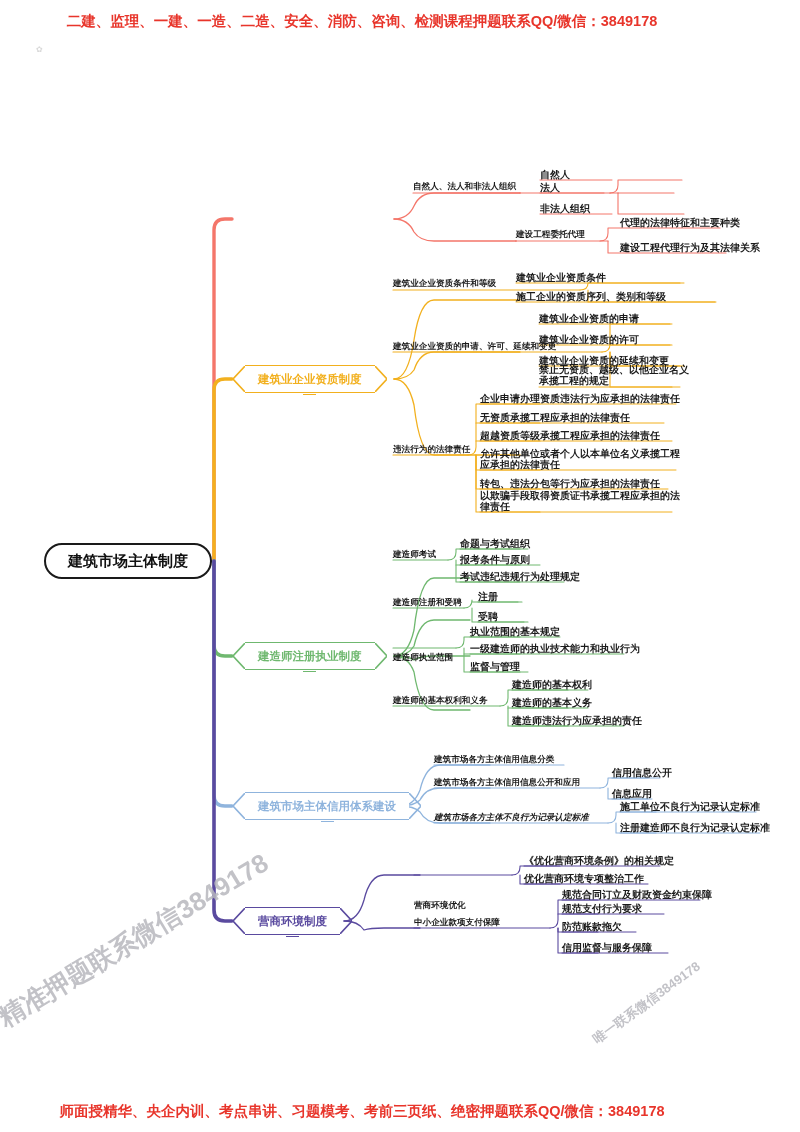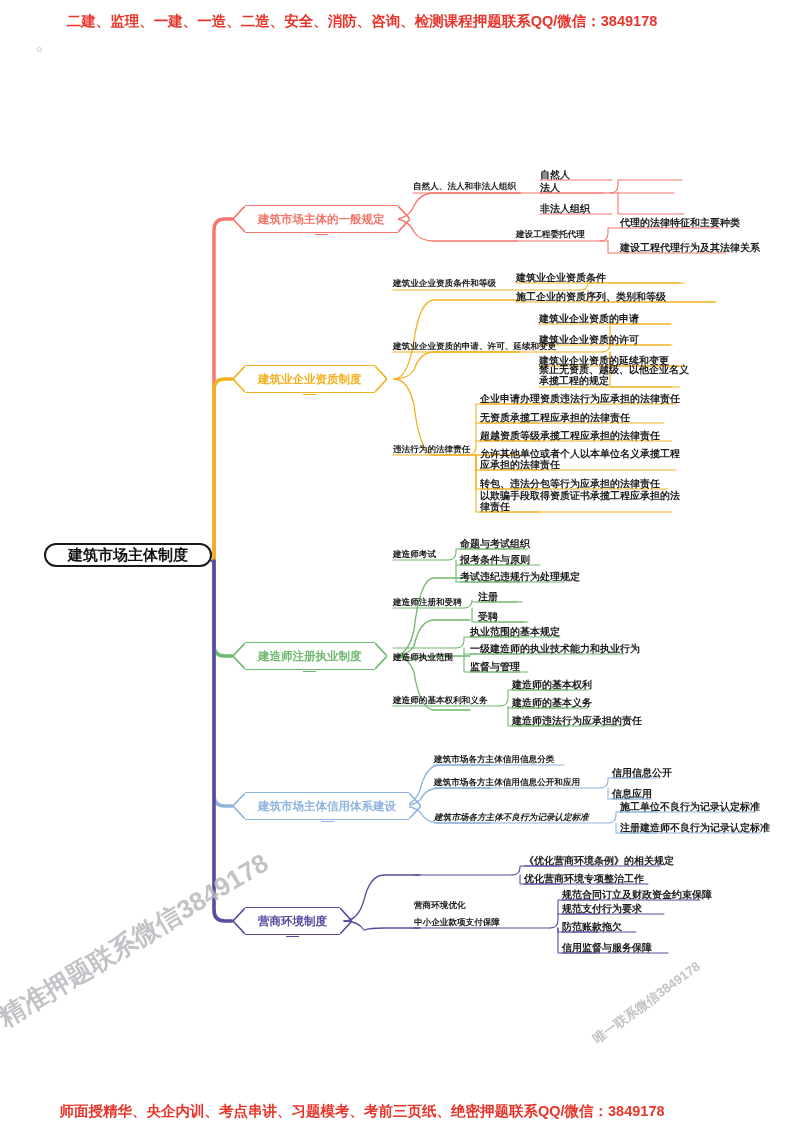--- a/index.html
+++ b/index.html
@@ -30,21 +30,21 @@
   }
 
   svg#wires { position: absolute; left:0; top:0; width: 800px; height: 1132px; }
 
   
   .node { position: absolute; white-space: nowrap; }
 
   
   #root-node {
     left: 44px; top: 543px;
-    width: 168px; height: 24px;
+    width: 168px; height: 36px;
     border: 2.2px solid #1a1a1a;
     border-radius: 18px;
     background: #fff;
     display: flex; align-items: center; justify-content: center;
     font-size: 15px; font-weight: bold; color: #111;
   }
 
   
   .l1 {
     height: 28px;
@@ -240,33 +240,20 @@
       <path d="M562,914 L664,914" stroke="#5a4a9f" stroke-width="1"></path>
       <path d="M562,932 L636,932" stroke="#5a4a9f" stroke-width="1"></path>
       <path d="M562,953 L668,953" stroke="#5a4a9f" stroke-width="1"></path>
     </g>
   </svg>
 
   <div class="node" id="root-node">
     <span>建筑市场主体制度</span>
   </div>
 
-  <div class="node l1" style="left:245px; top:205px; color:#f4766a;">
-    <span class="hx left">
-        <svg viewBox="0 0 12 28" preserveAspectRatio="none">
-          <path d="M12,0 L0,14 L12,28" fill="none" stroke="#f4766a" stroke-width="1.6"></path>
-        </svg>
-      </span>
-    <span class="hx right">
-        <svg viewBox="0 0 12 28" preserveAspectRatio="none">
-          <path d="M0,0 L12,14 L0,28" fill="none" stroke="#f4766a" stroke-width="1.6"></path>
-        </svg>
-      </span>
-    <span class="l1-text">建筑市场主体的一般规定</span>
-  </div>
 
   <div class="node l1" style="left:245px; top:365px; color:#f2b01e;">
     <span class="hx left">
         <svg viewBox="0 0 12 28" preserveAspectRatio="none">
           <path d="M12,0 L0,14 L12,28" fill="none" stroke="#f2b01e" stroke-width="1.6"></path>
         </svg>
       </span>
     <span class="hx right">
         <svg viewBox="0 0 12 28" preserveAspectRatio="none">
           <path d="M0,0 L12,14 L0,28" fill="none" stroke="#f2b01e" stroke-width="1.6"></path>

